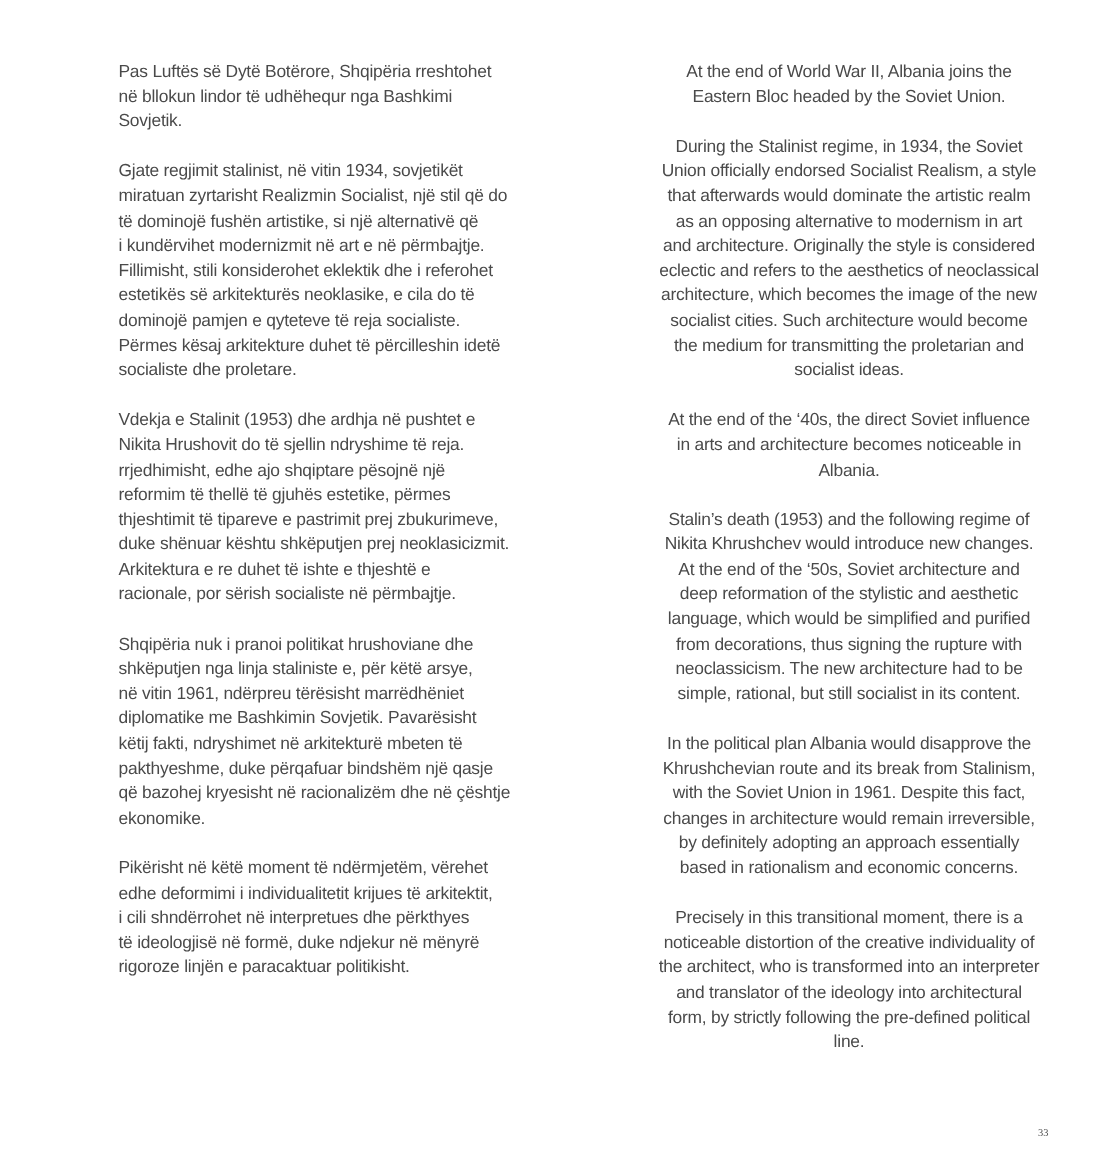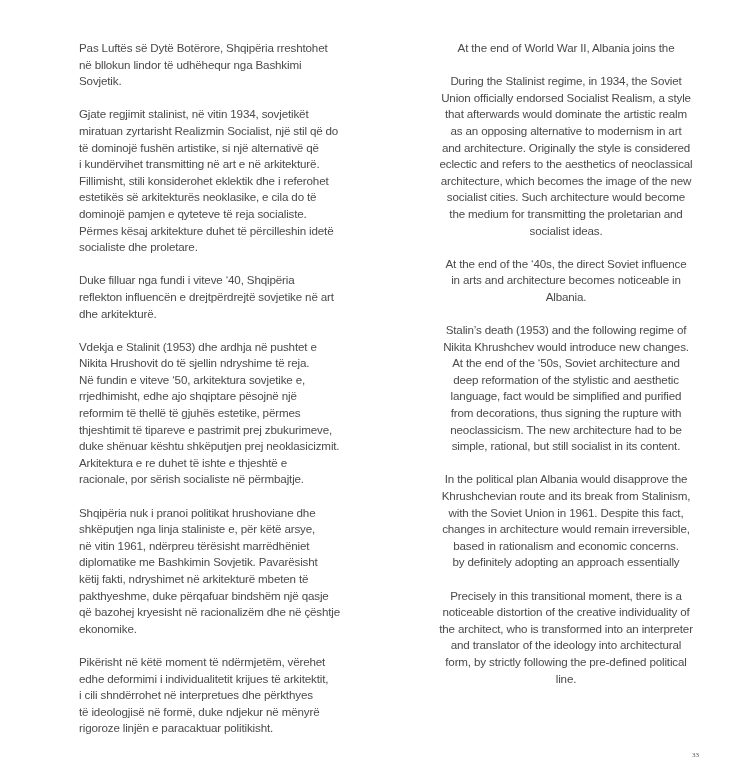--- a/index.html
+++ b/index.html
@@ -28,36 +28,30 @@
 <div class="col col-left">
     <p class="para">
       <span class="line">Pas Luftës së Dytë Botërore, Shqipëria rreshtohet</span>
       <span class="line">në bllokun lindor të udhëhequr nga Bashkimi</span>
       <span class="line">Sovjetik.</span>
     </p>
     <p class="para">
       <span class="line">Gjate regjimit stalinist, në vitin 1934, sovjetikët</span>
       <span class="line">miratuan zyrtarisht Realizmin Socialist, një stil që do</span>
       <span class="line">të dominojë fushën artistike, si një alternativë që</span>
-      <span class="line">i kundërvihet transmitting në art e në arkitekturë.</span>
+      <span class="line">i kundërvihet modernizmit në art e në përmbajtje.</span>
       <span class="line">Fillimisht, stili konsiderohet eklektik dhe i referohet</span>
       <span class="line">estetikës së arkitekturës neoklasike, e cila do të</span>
       <span class="line">dominojë pamjen e qyteteve të reja socialiste.</span>
       <span class="line">Përmes kësaj arkitekture duhet të përcilleshin idetë</span>
       <span class="line">socialiste dhe proletare.</span>
     </p>
     <p class="para">
-      <span class="line">Duke filluar nga fundi i viteve ‘40, Shqipëria</span>
-      <span class="line">reflekton influencën e drejtpërdrejtë sovjetike në art</span>
-      <span class="line">dhe arkitekturë.</span>
-    </p>
-    <p class="para">
       <span class="line">Vdekja e Stalinit (1953) dhe ardhja në pushtet e</span>
       <span class="line">Nikita Hrushovit do të sjellin ndryshime të reja.</span>
-      <span class="line">Në fundin e viteve ‘50, arkitektura sovjetike e,</span>
       <span class="line">rrjedhimisht, edhe ajo shqiptare pësojnë një</span>
       <span class="line">reformim të thellë të gjuhës estetike, përmes</span>
       <span class="line">thjeshtimit të tipareve e pastrimit prej zbukurimeve,</span>
       <span class="line">duke shënuar kështu shkëputjen prej neoklasicizmit.</span>
       <span class="line">Arkitektura e re duhet të ishte e thjeshtë e</span>
       <span class="line">racionale, por sërish socialiste në përmbajtje.</span>
     </p>
     <p class="para">
       <span class="line">Shqipëria nuk i pranoi politikat hrushoviane dhe</span>
       <span class="line">shkëputjen nga linja staliniste e, për këtë arsye,</span>
@@ -72,20 +66,21 @@
       <span class="line">Pikërisht në këtë moment të ndërmjetëm, vërehet</span>
       <span class="line">edhe deformimi i individualitetit krijues të arkitektit,</span>
       <span class="line">i cili shndërrohet në interpretues dhe përkthyes</span>
       <span class="line">të ideologjisë në formë, duke ndjekur në mënyrë</span>
       <span class="line">rigoroze linjën e paracaktuar politikisht.</span>
     </p>
   </div>
 <div class="col col-right">
     <p class="para">
       <span class="line">At the end of World War II, Albania joins the</span>
+      <span class="line">Eastern Bloc headed by the Soviet Union.</span>
     </p>
     <p class="para">
       <span class="line">During the Stalinist regime, in 1934, the Soviet</span>
       <span class="line">Union officially endorsed Socialist Realism, a style</span>
       <span class="line">that afterwards would dominate the artistic realm</span>
       <span class="line">as an opposing alternative to modernism in art</span>
       <span class="line">and architecture. Originally the style is considered</span>
       <span class="line">eclectic and refers to the aesthetics of neoclassical</span>
       <span class="line">architecture, which becomes the image of the new</span>
       <span class="line">socialist cities. Such architecture would become</span>
@@ -95,32 +90,32 @@
     <p class="para">
       <span class="line">At the end of the ‘40s, the direct Soviet influence</span>
       <span class="line">in arts and architecture becomes noticeable in</span>
       <span class="line">Albania.</span>
     </p>
     <p class="para">
       <span class="line">Stalin’s death (1953) and the following regime of</span>
       <span class="line">Nikita Khrushchev would introduce new changes.</span>
       <span class="line">At the end of the ‘50s, Soviet architecture and</span>
       <span class="line">deep reformation of the stylistic and aesthetic</span>
-      <span class="line">language, fact would be simplified and purified</span>
+      <span class="line">language, which would be simplified and purified</span>
       <span class="line">from decorations, thus signing the rupture with</span>
       <span class="line">neoclassicism. The new architecture had to be</span>
       <span class="line">simple, rational, but still socialist in its content.</span>
     </p>
     <p class="para">
       <span class="line">In the political plan Albania would disapprove the</span>
       <span class="line">Khrushchevian route and its break from Stalinism,</span>
       <span class="line">with the Soviet Union in 1961. Despite this fact,</span>
       <span class="line">changes in architecture would remain irreversible,</span>
+      <span class="line">by definitely adopting an approach essentially</span>
       <span class="line">based in rationalism and economic concerns.</span>
-      <span class="line">by definitely adopting an approach essentially</span>
     </p>
     <p class="para">
       <span class="line">Precisely in this transitional moment, there is a</span>
       <span class="line">noticeable distortion of the creative individuality of</span>
       <span class="line">the architect, who is transformed into an interpreter</span>
       <span class="line">and translator of the ideology into architectural</span>
       <span class="line">form, by strictly following the pre-defined political</span>
       <span class="line">line.</span>
     </p>
   </div>

